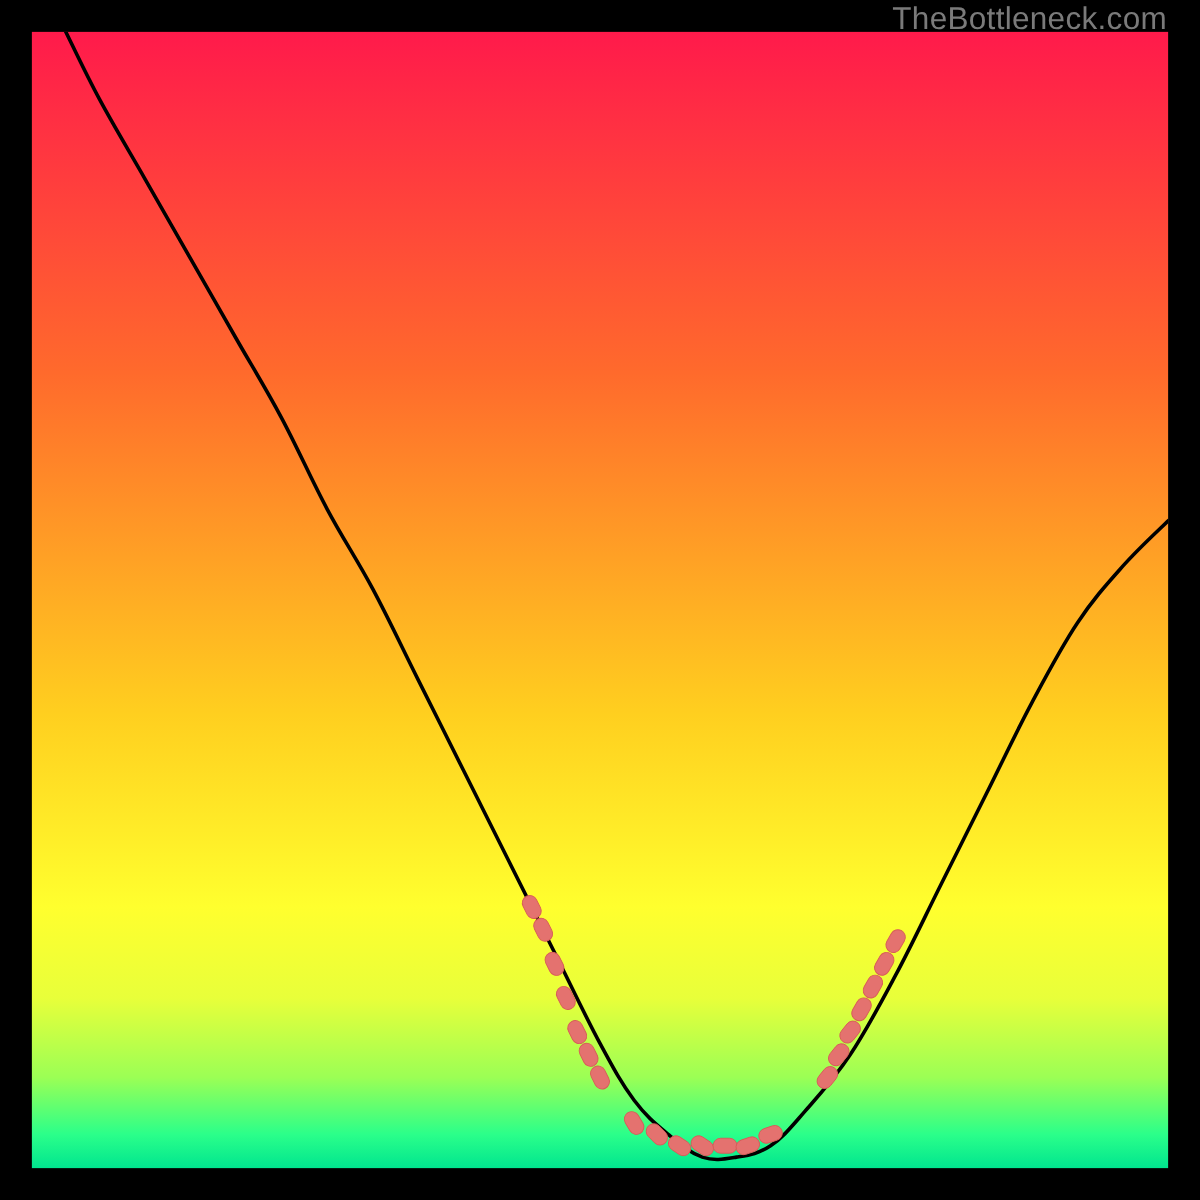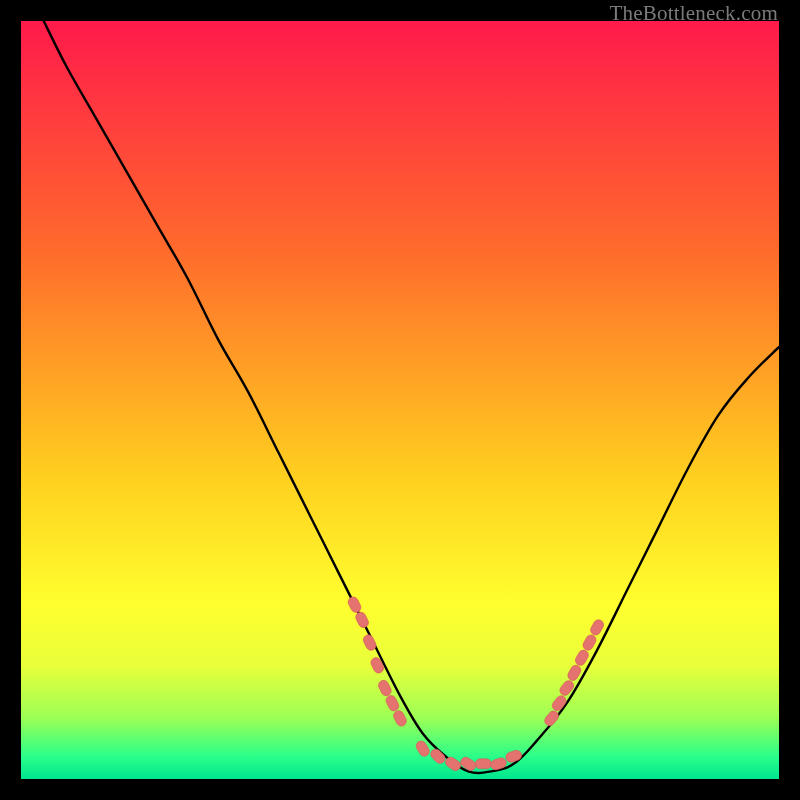--- a/index.html
+++ b/index.html
@@ -9,21 +9,20 @@
     height: 800px;
     background: #000;
     overflow: hidden;
     font-family: Arial, Helvetica, sans-serif;
   }
   .outer {
     position: relative;
     width: 800px;
     height: 596px;
     background: #000;
-    font-family: Liberation Serif, serif;
   }
   .plot {
     position: absolute;
     left: 21px;
     top: 21px;
     width: 758px;
     height: 758px;
     overflow: hidden;
   }
   .watermark {

